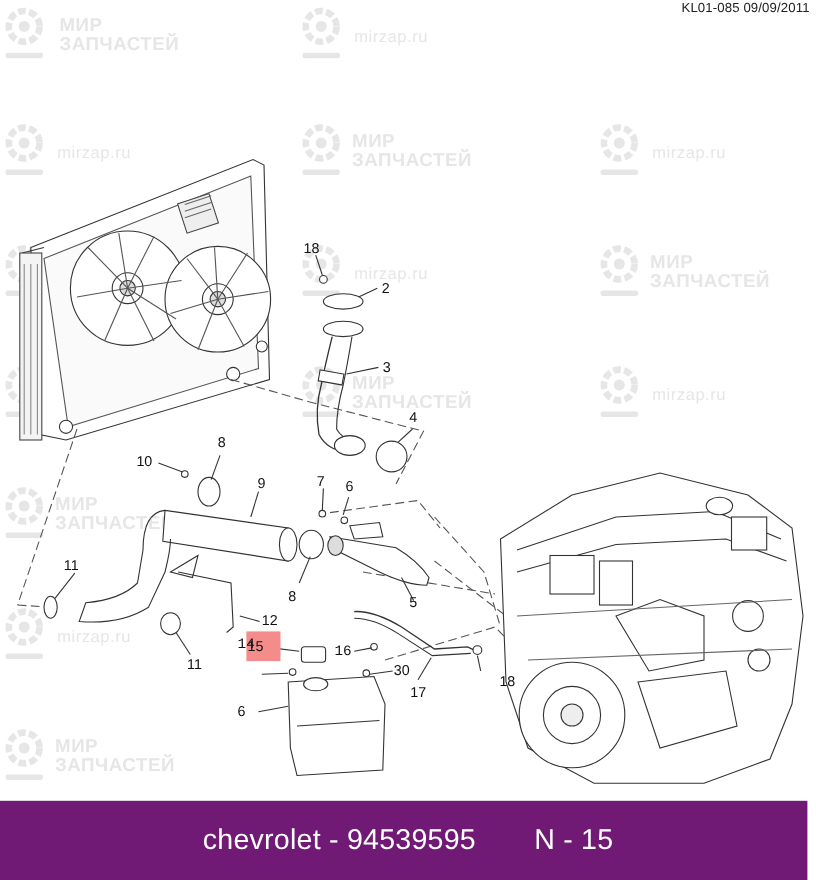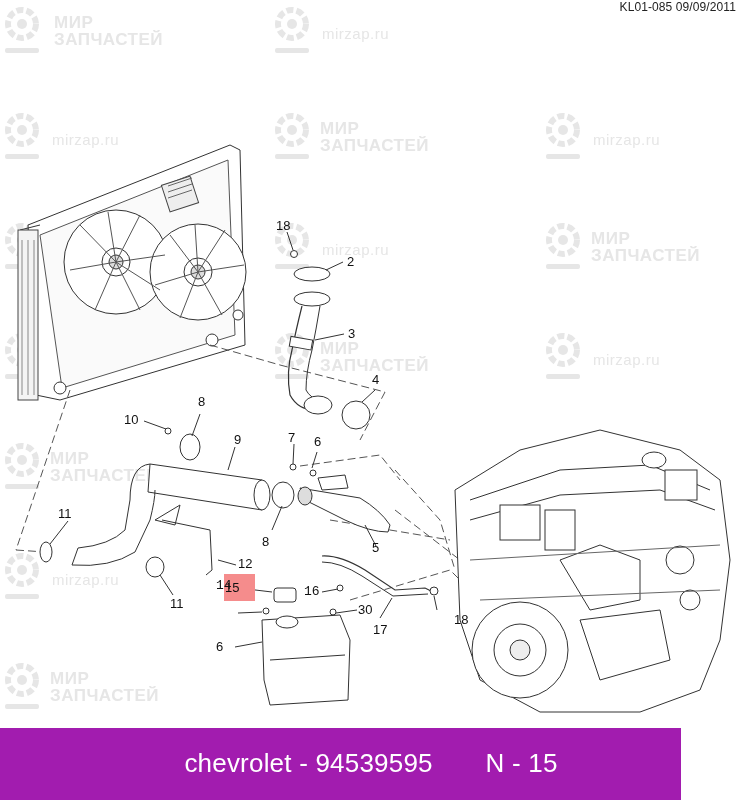--- a/index.html
+++ b/index.html
@@ -6,21 +6,21 @@
   body { width:742px; height:800px; background:#ffffff; position:relative; overflow:hidden; font-family:"Liberation Sans", sans-serif; }
   #stage { position:absolute; left:0; top:0; width:742px; height:800px; }
   .doc-id { position:absolute; right:6px; top:0px; font-size:12px; color:#222; letter-spacing:0.1px; }
   .wm { position:absolute; color:#e6e6e6; font-weight:bold; line-height:1.0; }
   .wm-logo { position:absolute; }
   .wm-text-two { font-size:17px; letter-spacing:0.5px; }
   .wm-text-one { font-size:15px; font-weight:normal; letter-spacing:0.5px; }
   .callout { position:absolute; font-size:13px; color:#111; }
   .callout.hl { background:#f58c8c; width:31px; height:27px; line-height:27px; padding-left:1px; box-sizing:border-box; }
   svg.art { position:absolute; left:0; top:0; }
-  .footer { position:absolute; left:0; top:728px; width:681px; height:72px; background:#a21caf; }
+  .footer { position:absolute; left:0; top:728px; width:734px; height:72px; background:#701a75; }
   .footer-text { position:absolute; left:0; top:20px; width:742px; text-align:center; color:#ffffff; font-size:26px; letter-spacing:0.2px; }
   .footer-text .gap { display:inline-block; width:38px; }
 </style>
 </head>
 <body>
 
 <div id="stage">
 
   <div>
 

